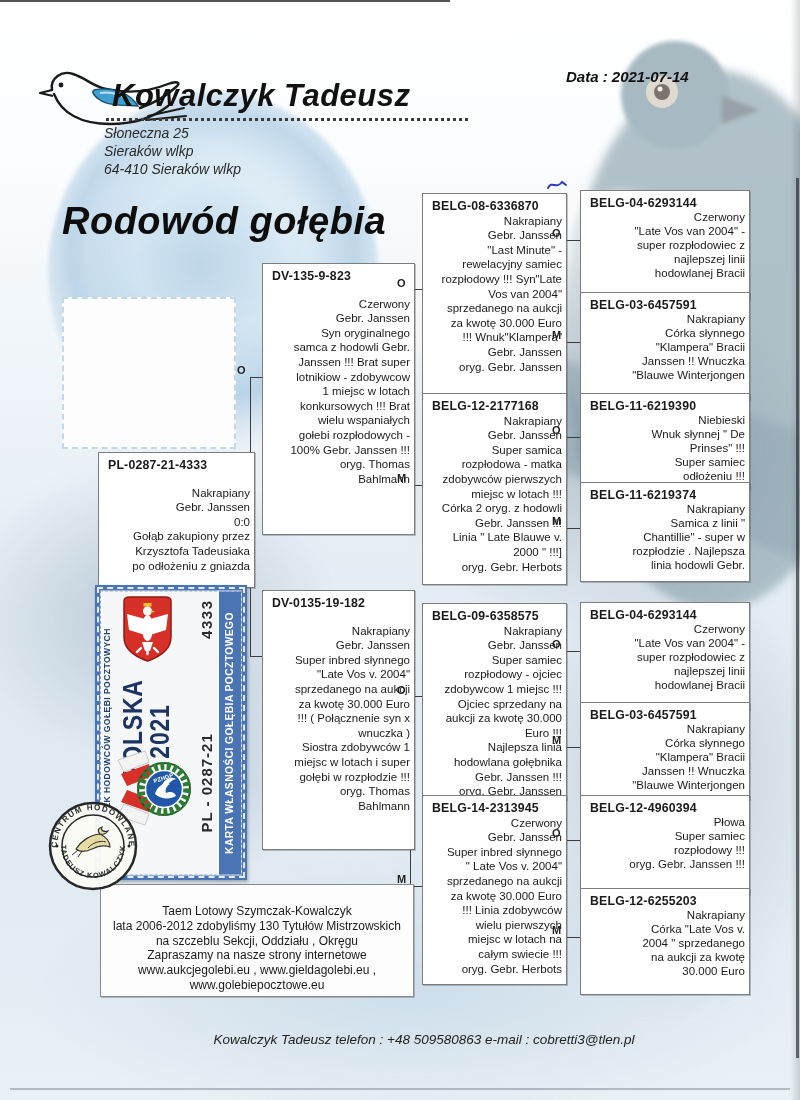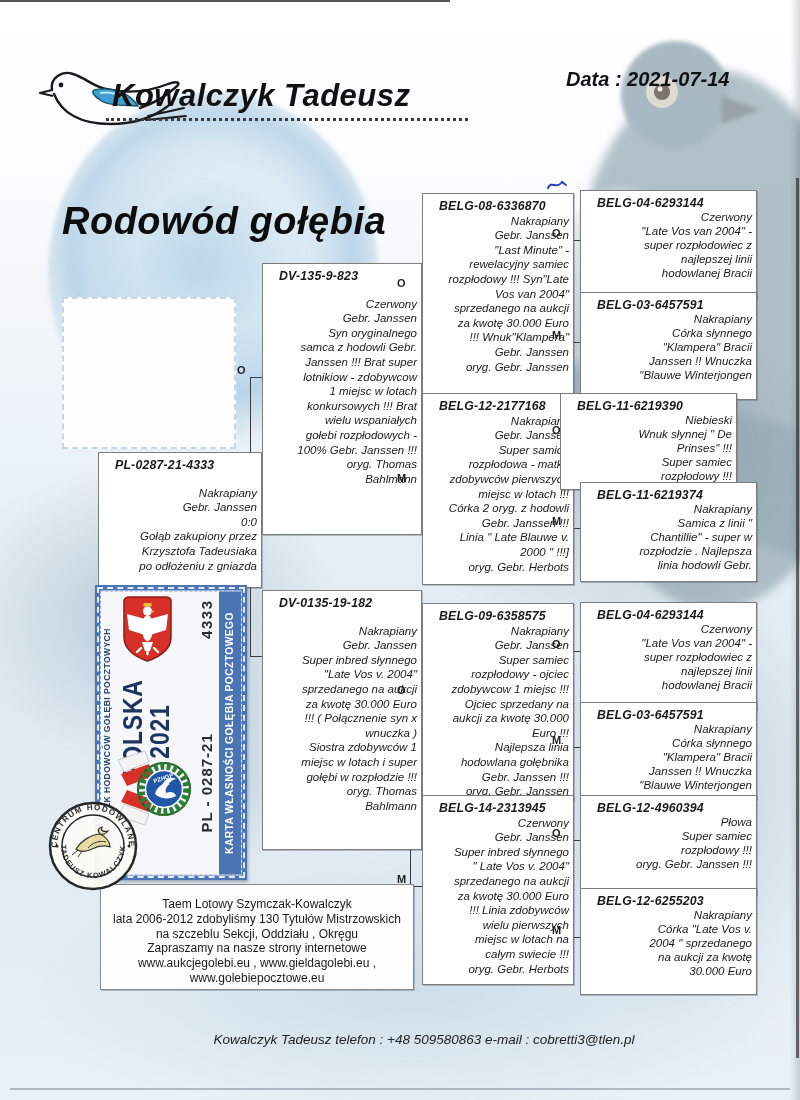--- a/index.html
+++ b/index.html
@@ -21,26 +21,26 @@
   .blob5{left:100px;top:640px;width:220px;height:240px;background:radial-gradient(ellipse,rgba(125,150,170,.3) 0%,rgba(125,150,170,0) 70%);filter:blur(6px);}
   .edge-top{position:absolute;left:0;top:0;width:450px;height:2px;background:#1c1c1c;opacity:.75;}
   .edge-right{position:absolute;right:1px;top:178px;width:3px;height:880px;background:#242424;opacity:.65;}
   .edge-rshade{position:absolute;right:0;top:0;width:10px;height:1100px;background:linear-gradient(90deg,rgba(0,0,0,0),rgba(40,50,60,.18));}
   .edge-bottom{position:absolute;left:10px;bottom:10px;width:780px;height:2px;background:rgba(110,120,130,.45);}
   .pen-mark{position:absolute;left:546px;top:178px;width:22px;height:16px;}
   
   .logo{position:absolute;left:36px;top:60px;width:152px;height:92px;}
   .owner-name{position:absolute;left:112px;top:78px;font-size:31px;font-weight:bold;font-style:italic;letter-spacing:.5px;color:#111;}
   .name-underline{position:absolute;left:106px;top:118px;width:362px;border-top:3px dotted #3c3c3c;}
-  .doc-date{position:absolute;left:566px;top:68px;font-size:20px;font-style:italic;font-weight:600;color:#111;}
+  .doc-date{position:absolute;left:566px;top:68px;font-size:15px;font-style:italic;font-weight:600;color:#111;}
   .address{position:absolute;left:104px;top:124px;font-size:14px;font-style:italic;color:#2a2a2a;line-height:18px;white-space:pre-line;}
   .doc-title{position:absolute;left:62px;top:200px;font-size:38px;font-weight:bold;font-style:italic;letter-spacing:.5px;color:#0d0d0d;}
   
   .pbox{position:absolute;background:#fff;border:1px solid #7d7d7d;box-shadow:1px 1px 0 rgba(60,70,80,.3);
-        padding:5px 4px 3px 16px;font-size:11.5px;line-height:14.6px;overflow:hidden;z-index:3;font-style:italic;}
+        padding:5px 4px 3px 9px;font-size:11.5px;line-height:14.6px;overflow:hidden;z-index:3;}
   .pbox .ring{font-weight:bold;font-size:12.3px;letter-spacing:.2px;}
   .pbox .ring.gap{margin-bottom:13px;}
   .pbox .body{white-space:pre-line;text-align:right;}
   .sm{line-height:14px;}
   .bracket{position:absolute;border:1.5px solid #3c3c3c;border-right:none;z-index:2;}
   .feed{position:absolute;border-top:1.5px solid #3c3c3c;height:0;z-index:2;}
   .om{position:absolute;font-size:11px;font-weight:bold;color:#1f1f1f;z-index:3;}
   .photo-slot{position:absolute;left:62px;top:297px;width:170px;height:148px;background:#fdfdfd;border:2px dashed #c3d7e7;z-index:2;}
   
   .card-v{position:absolute;left:95px;top:585px;width:152px;height:295px;background:#4a74b4;z-index:4;box-shadow:1px 2px 3px rgba(30,40,60,.35);}
@@ -55,21 +55,21 @@
         font-weight:800;font-size:28px;line-height:27px;transform:scaleX(.82);letter-spacing:1px;}
   .card-ring{position:absolute;left:42px;bottom:26px;font-size:15px;font-weight:600;color:#2b2b2b;letter-spacing:1px;}
   .card-serial{position:absolute;right:8px;bottom:26px;font-size:15px;font-weight:600;color:#2b2b2b;letter-spacing:1.5px;}
   .eagle-v{position:absolute;left:25px;top:10px;width:55px;height:68px;z-index:5;}
   .pzhgp-v{position:absolute;left:22px;top:163px;width:78px;height:82px;z-index:5;}
   
   .stamp{position:absolute;left:48px;top:801px;width:90px;height:90px;z-index:6;opacity:.95;}
   
   .team-box{position:absolute;left:100px;top:884px;width:312px;height:92px;background:#fdfdfd;border:1px solid #8a8a8a;
         box-shadow:1px 1px 0 rgba(60,70,80,.3);z-index:3;font-size:12px;line-height:14.8px;text-align:center;
-        padding-top:12px;white-space:pre-line;color:#1a1a1a;}
+        padding-top:19px;white-space:pre-line;color:#1a1a1a;}
   .footer-line{position:absolute;left:0;top:1032px;width:100%;text-align:center;font-size:13.5px;font-style:italic;color:#222;z-index:3;padding-left:24px;}
 </style>
 </head>
 <body>
 
 <div class="page">
 
   <div class="bg-globe"></div>
   <div class="bg-globe2"></div>
   <svg class="bg-pigeon" viewBox="0 0 330 620">
@@ -108,20 +108,23 @@
     <path d="M18,34 C26,54 46,64 74,64 C98,64 118,57 132,46" fill="none" stroke="#1a1a1a" stroke-width="2.4" stroke-linecap="round"></path>
     <path d="M16,30 L4,33 L17,36" fill="none" stroke="#1a1a1a" stroke-width="2.2" stroke-linejoin="round"></path>
     <circle cx="25" cy="25" r="2.4" fill="#1a1a1a"></circle>
     <path d="M58,30 C76,26 94,33 102,46 C90,45 72,46 64,40 C58,36 55,32 58,30 Z" fill="#3f9fd0" stroke="#17536f" stroke-width="1.4"></path>
     <path d="M64,33 C76,31 88,35 94,43" fill="none" stroke="#bfe2f2" stroke-width="2"></path>
     <path d="M112,56 L148,48 M110,60 L150,56" stroke="#1a1a1a" stroke-width="2" stroke-linecap="round"></path>
   </svg>
   <div class="owner-name">Kowalczyk Tadeusz</div>
   <div class="name-underline"></div>
   <div class="doc-date">Data : 2021-07-14</div>
+  <div class="address">Słoneczna 25
+Sieraków wlkp
+64-410 Sieraków wlkp</div>
   <div class="doc-title">Rodowód gołębia</div>
 
   <div class="photo-slot"></div>
 
   <div class="pbox" style="left:98px;top:452px;width:142px;height:126px">
     <div class="ring gap">PL-0287-21-4333</div>
     <div class="body">Nakrapiany
 Gebr. Janssen
 0:0
 Gołąb zakupiony przez
@@ -229,27 +232,27 @@
 hodowlanej Bracii</div>
   </div>
   <div class="pbox sm" style="left:580px;top:292px;width:155px;height:98px">
     <div class="ring">BELG-03-6457591</div>
     <div class="body">Nakrapiany
 Córka słynnego
 "Klampera" Bracii
 Janssen !! Wnuczka
 "Blauwe Winterjongen</div>
   </div>
-  <div class="pbox sm" style="left:560px;top:393px;width:155px;height:87px">
+  <div class="pbox sm" style="left:580px;top:393px;width:155px;height:87px">
     <div class="ring">BELG-11-6219390</div>
     <div class="body">Niebieski
 Wnuk słynnej " De
 Prinses" !!!
 Super samiec
-rozpłodowy !!!</div>
+odłożeniu !!!</div>
   </div>
   <div class="pbox sm" style="left:580px;top:482px;width:155px;height:90px">
     <div class="ring">BELG-11-6219374</div>
     <div class="body">Nakrapiany
 Samica z linii "
 Chantillie" - super w
 rozpłodzie . Najlepsza
 linia hodowli Gebr.</div>
   </div>
   <div class="pbox sm" style="left:580px;top:602px;width:155px;height:98px">

